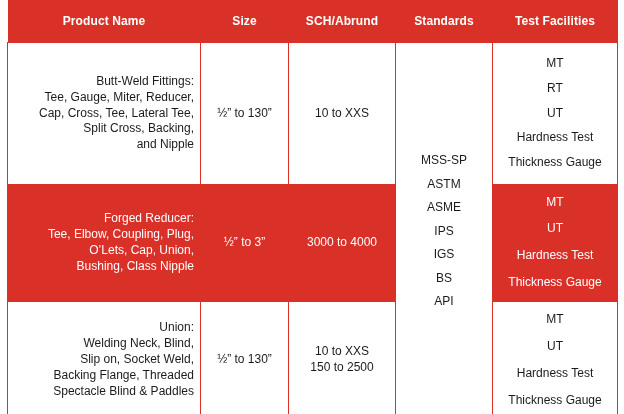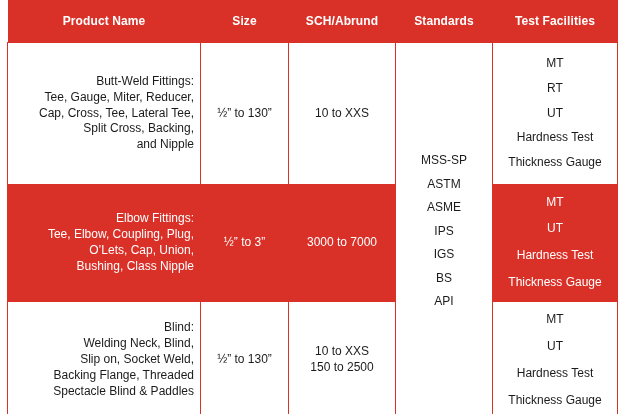--- a/index.html
+++ b/index.html
@@ -158,44 +158,44 @@
             <span>RT</span>
             <span>UT</span>
             <span>Hardness Test</span>
             <span>Thickness Gauge</span>
           </div>
         </td>
       </tr>
 
       <tr class="row-highlight" style="height:110px">
         <td class="prod">
-          <div>Elbow Fittings:</div>
+          <div>Forged Reducer:</div>
           <div>Tee, Elbow, Coupling, Plug,</div>
           <div>O’Lets, Cap, Union,</div>
           <div>Bushing, Class Nipple</div>
         </td>
         <td class="ctr nowrap">½” to 3”</td>
         <td class="ctr">
           <div class="twoline">
-            <span>3000 to 7000</span>
+            <span>3000 to 4000</span>
           </div>
         </td>
         <td class="ctr">
           <div class="facility-list gap-mid">
             <span>MT</span>
             <span>UT</span>
             <span>Hardness Test</span>
             <span>Thickness Gauge</span>
           </div>
         </td>
       </tr>
 
       <tr style="height:118px">
         <td class="prod">
-          <div>Blind:</div>
+          <div>Union:</div>
           <div>Welding Neck, Blind,</div>
           <div>Slip on, Socket Weld,</div>
           <div>Backing Flange, Threaded</div>
           <div>Spectacle Blind &amp; Paddles</div>
         </td>
         <td class="ctr nowrap">½” to 130”</td>
         <td class="ctr">
           <div class="twoline">
             <span>10 to XXS</span>
             <span>150 to 2500</span>

